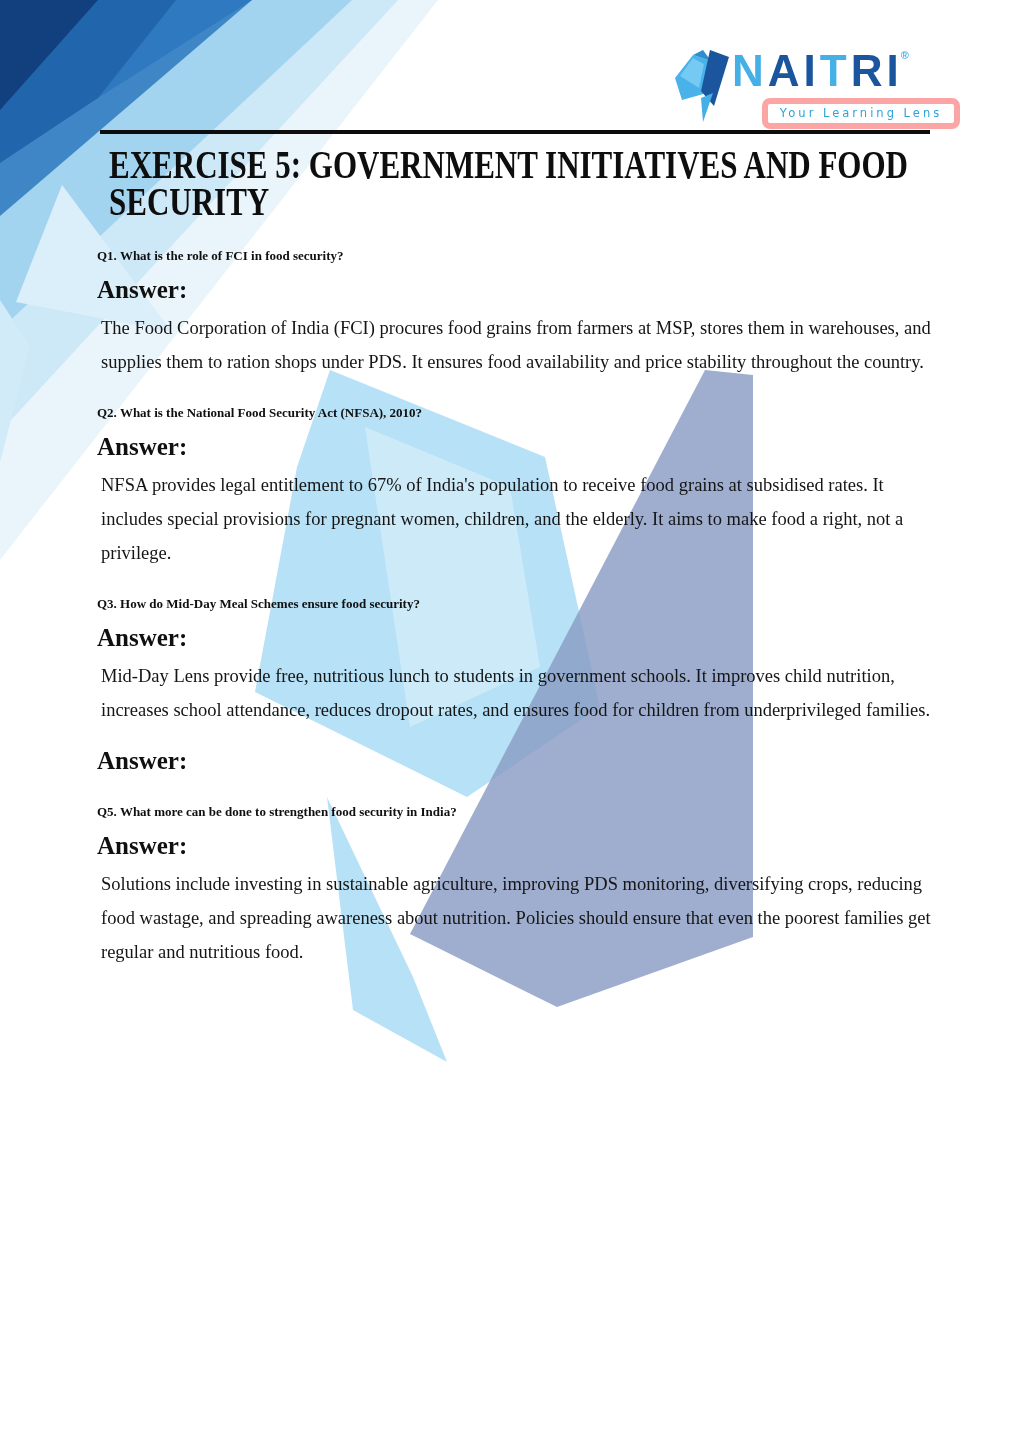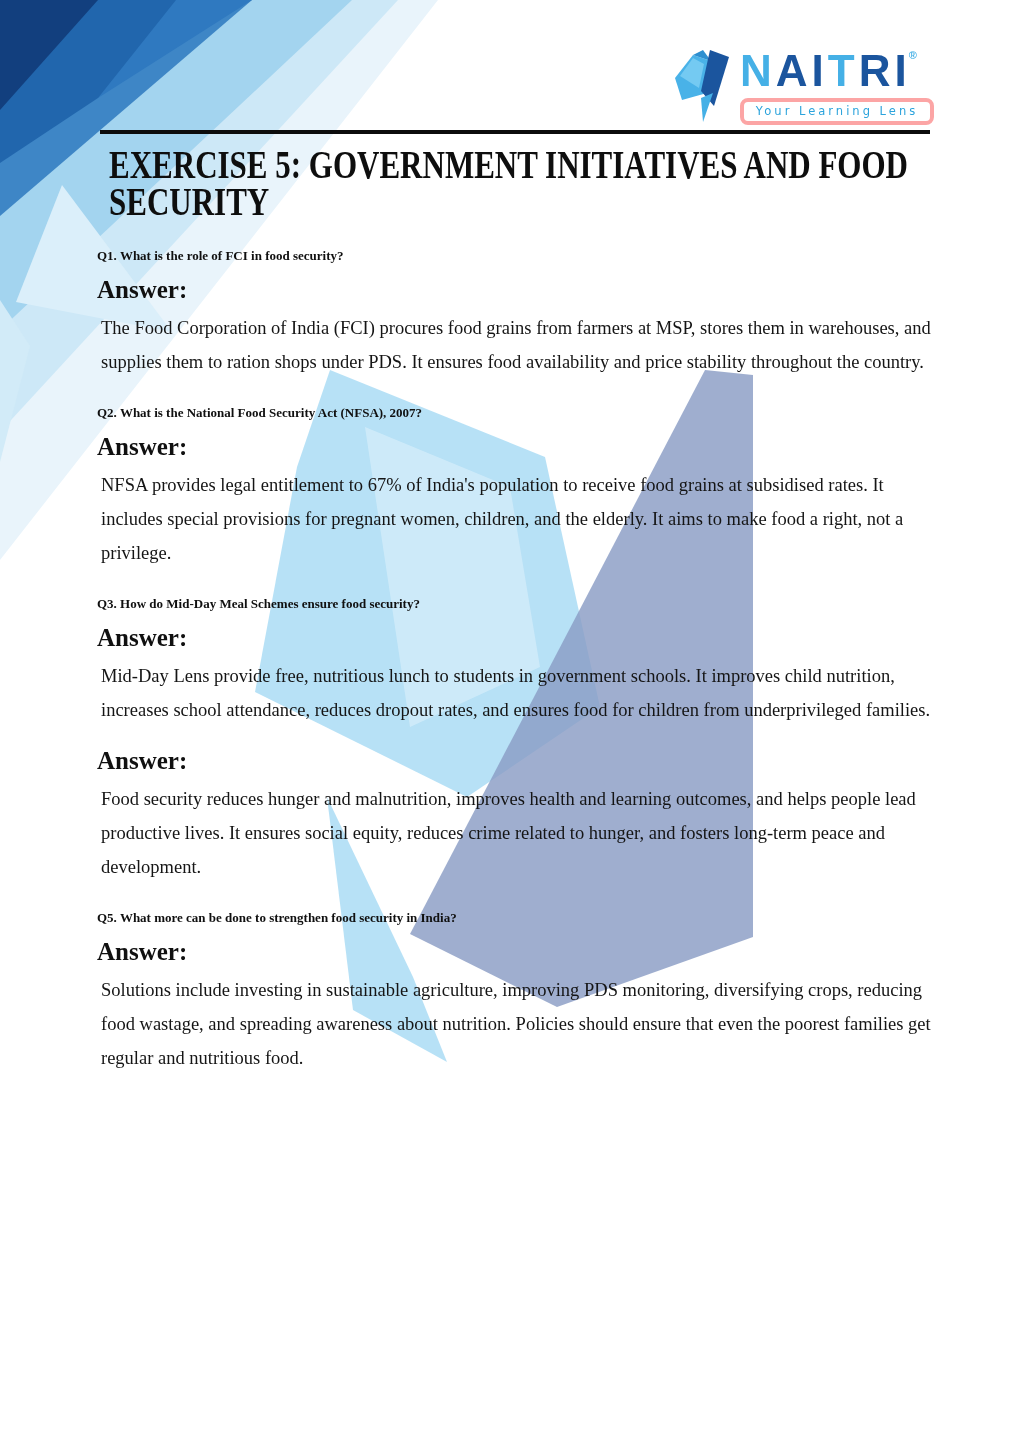--- a/index.html
+++ b/index.html
@@ -11,39 +11,39 @@
     font-family:"Liberation Serif", serif;
     color:#111;
   }
   
   .corner{position:absolute;left:0;top:0;z-index:0;}
   
   .watermark{position:absolute;left:205px;top:362px;z-index:0;}
   
   .logo{
     position:absolute;left:672px;top:48px;z-index:2;
-    display:flex;align-items:flex-start;gap:8px;
+    display:flex;align-items:flex-start;gap:0;
     font-family:"Liberation Sans", sans-serif;
   }
   .logo-icon{display:block;}
   .brand-line{position:relative;display:flex;align-items:flex-start;}
   .brand-name{
     font-size:44px;font-weight:700;line-height:46px;
     letter-spacing:4px;white-space:nowrap;
   }
   .reg{font-size:11px;color:#45b0e6;font-weight:700;line-height:11px;margin-left:-2px;margin-top:2px;display:inline-block;}
   .tagline{
     margin-top:4px;
     width:186px;
-    border:4px solid #fca5a5;border-radius:8px;
+    border:6px solid #fca5a5;border-radius:8px;
     color:#2ba3dc;background:rgba(255,255,255,.85);
     font-family:"DejaVu Sans", sans-serif;
     font-size:11.5px;line-height:19px;
     letter-spacing:3px;text-align:center;
-    white-space:nowrap;overflow:hidden;
+    white-space:nowrap;overflow:hidden;margin-left:30px;
   }
   
   .rule{position:absolute;left:100px;top:130px;width:830px;height:4px;background:#0c0c0c;z-index:2;}
   
   .title{
     position:absolute;left:109px;top:146px;width:840px;margin:0;z-index:2;
     font-weight:700;color:#0e0e0e;
   }
   .title-squish{
     display:inline-block;width:1084px;
@@ -111,34 +111,33 @@
 
   <main class="qa">
 
     <section class="qa-block">
       <h2>Q1. What is the role of FCI in food security?</h2>
       <div class="ans-label">Answer:</div>
       <p>The Food Corporation of India (FCI) procures food grains from farmers at MSP, stores them in warehouses, and supplies them to ration shops under PDS. It ensures food availability and price stability throughout the country.</p>
     </section>
 
     <section class="qa-block">
-      <h2>Q2. What is the National Food Security Act (NFSA), 2007?</h2>
+      <h2>Q2. What is the National Food Security Act (NFSA), 2010?</h2>
       <div class="ans-label">Answer:</div>
       <p>NFSA provides legal entitlement to 67% of India's population to receive food grains at subsidised rates. It includes special provisions for pregnant women, children, and the elderly. It aims to make food a right, not a privilege.</p>
     </section>
 
     <section class="qa-block">
       <h2>Q3. How do Mid-Day Meal Schemes ensure food security?</h2>
       <div class="ans-label">Answer:</div>
       <p>Mid-Day Lens provide free, nutritious lunch to students in government schools. It improves child nutrition, increases school attendance, reduces dropout rates, and ensures food for children from underprivileged families.</p>
     </section>
 
     <section class="qa-block">
       <div class="ans-label">Answer:</div>
-      <p>Food security reduces hunger and malnutrition, improves health and learning outcomes, and helps people lead productive lives. It ensures social equity, reduces crime related to hunger, and fosters long-term peace and development.</p>
     </section>
 
     <section class="qa-block">
       <h2>Q5. What more can be done to strengthen food security in India?</h2>
       <div class="ans-label">Answer:</div>
       <p>Solutions include investing in sustainable agriculture, improving PDS monitoring, diversifying crops, reducing food wastage, and spreading awareness about nutrition. Policies should ensure that even the poorest families get regular and nutritious food.</p>
     </section>
 
   </main>
 </div>

